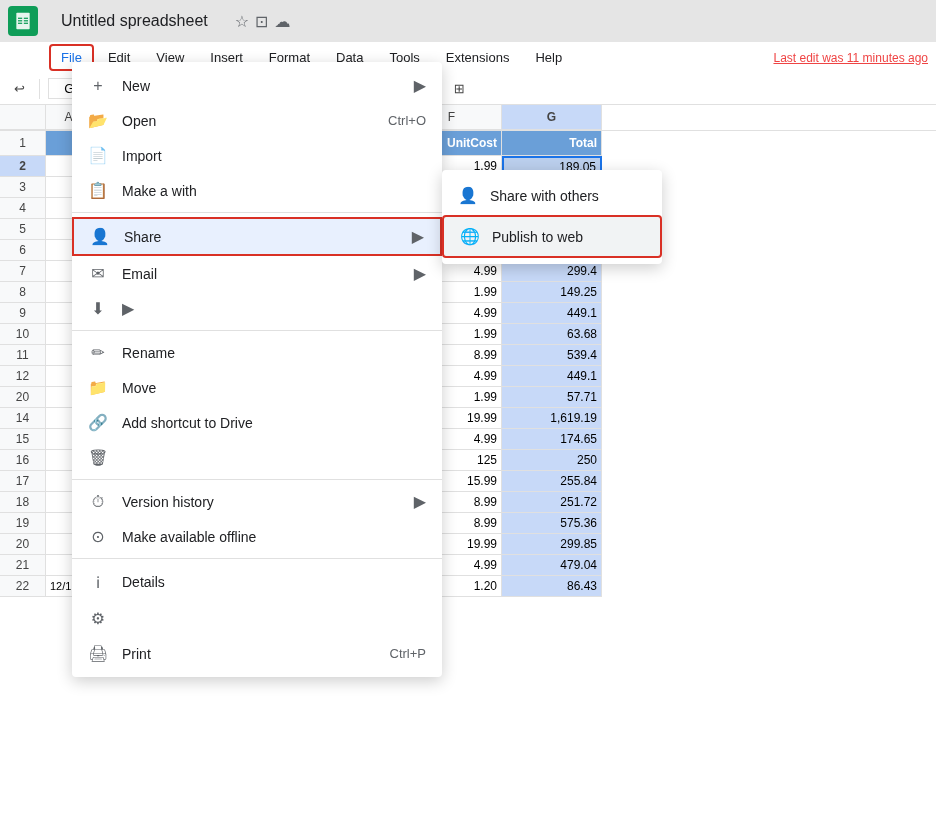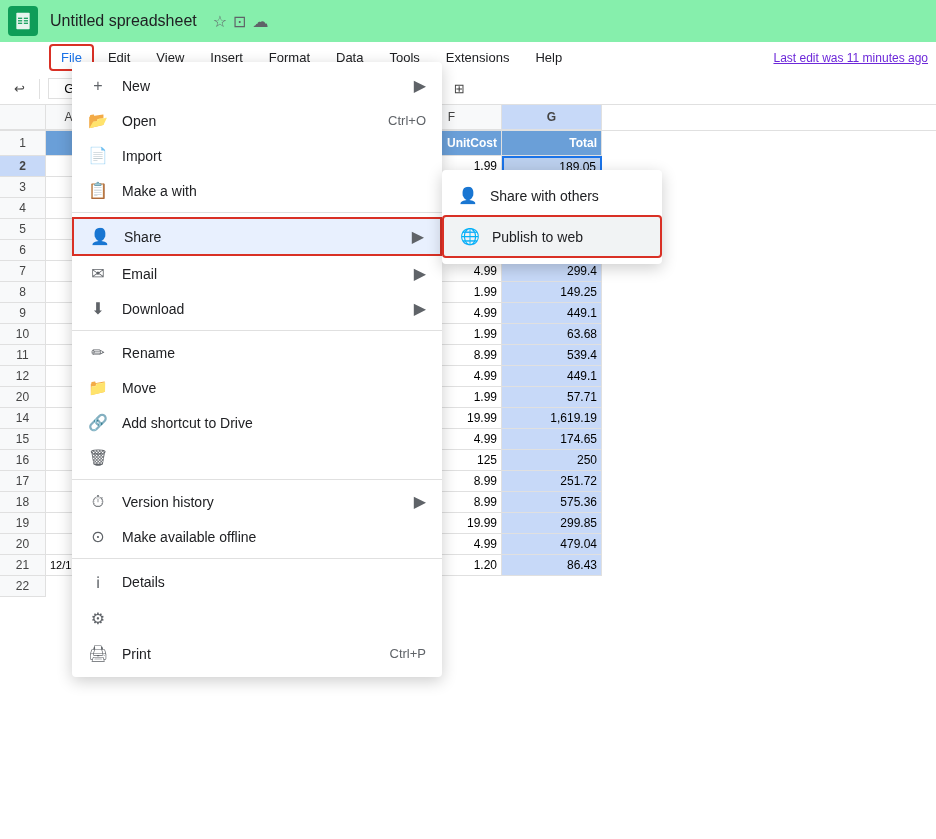--- a/index.html
+++ b/index.html
@@ -1,30 +1,30 @@
 <!DOCTYPE html>
 <html><head>
   <meta charset="utf-8">
   <style>
     * { margin: 0; padding: 0; box-sizing: border-box; }
     body { font-family: Arial, sans-serif; font-size: 13px; background: #fff; width: 936px; height: 839px; overflow: hidden; position: relative; }
 
     
-    .top-bar { display: flex; align-items: center; padding: 6px 8px; gap: 12px; background: #86efac; }
+    .top-bar { display: flex; align-items: center; padding: 6px 8px; gap: 23px; background: #e5e5e5; }
     .sheets-icon { width: 30px; height: 30px; background: #0f9d58; border-radius: 4px; display: flex; align-items: center; justify-content: center; }
     .sheets-icon svg { width: 20px; height: 20px; }
     .title { font-size: 16px; color: #202124; margin-right: 4px; }
     .title-icons { display: flex; gap: 6px; align-items: center; color: #5f6368; }
     .title-icons span { font-size: 16px; cursor: pointer; }
 
     
     .menu-bar { display: flex; align-items: center; padding: 2px 8px; gap: 2px; }
     .menu-item { padding: 4px 10px; font-size: 13px; color: #202124; cursor: pointer; border-radius: 4px; border: 2px solid transparent; }
     .menu-item.active { border: 2px solid #d93025 !important; color: #1a73e8; margin-left: 41px; }
-    .last-edit { margin-left: auto; font-size: 12px; color: #6d28d9; text-decoration: underline; cursor: pointer; }
+    .last-edit { margin-left: auto; font-size: 12px; color: #ef4444; text-decoration: underline; cursor: pointer; }
 
     
     .toolbar { display: flex; align-items: center; padding: 4px 8px; gap: 4px; border-bottom: 1px solid #e0e0e0; }
     .toolbar-btn { padding: 4px 6px; border: none; background: transparent; cursor: pointer; border-radius: 3px; font-size: 13px; color: #444; }
     .font-select { border: none; background: transparent; font-size: 13px; color: #444; cursor: pointer; padding: 2px 4px; }
     .font-size { border: none; background: transparent; font-size: 13px; color: #444; cursor: pointer; padding: 2px 4px; }
     .divider { width: 1px; height: 20px; background: #e0e0e0; margin: 0 4px; }
     .cell-ref { width: 50px; text-align: center; font-size: 13px; border: 1px solid #e0e0e0; padding: 2px 4px; }
 
     
@@ -316,20 +316,29 @@
           <div class="cell" style="width:70px;"></div>
         <div class="cell text col-d">Desk</div>
           <div class="cell number col-e">2</div>
           <div class="cell number col-f">125</div>
           <div class="cell number col-g">250</div>
       </div>
       <div class="grid-row">
         <div class="cell" style="width:46px;"></div>
           <div class="cell" style="width:60px;"></div>
           <div class="cell" style="width:70px;"></div>
+        <div class="cell text col-d">Pen Set</div>
+          <div class="cell number col-e">16</div>
+          <div class="cell number col-f">15.99</div>
+          <div class="cell number col-g">255.84</div>
+      </div>
+      <div class="grid-row">
+        <div class="cell" style="width:46px;"></div>
+          <div class="cell" style="width:60px;"></div>
+          <div class="cell" style="width:70px;"></div>
         <div class="cell text col-d">Binder</div>
           <div class="cell number col-e">28</div>
           <div class="cell number col-f">8.99</div>
           <div class="cell number col-g">251.72</div>
       </div>
       <div class="grid-row">
         <div class="cell" style="width:46px;"></div>
           <div class="cell" style="width:60px;"></div>
           <div class="cell" style="width:70px;"></div>
         <div class="cell text col-d">Pen</div>
@@ -400,21 +409,20 @@
   </div>
 
   <div class="file-menu-item">
     <span class="menu-icon">✉</span>
     <span class="label">Email</span>
     <span class="arrow">▶</span>
   </div>
 
   <div class="file-menu-item">
     <span class="menu-icon">⬇</span>
-    <span class="label">Download</span>
     <span class="arrow">▶</span>
   </div>
   <div class="file-menu-separator"></div>
 
   <div class="file-menu-item">
     <span class="menu-icon">✏</span>
     <span class="label">Rename</span>
   </div>
 
   <div class="file-menu-item">

